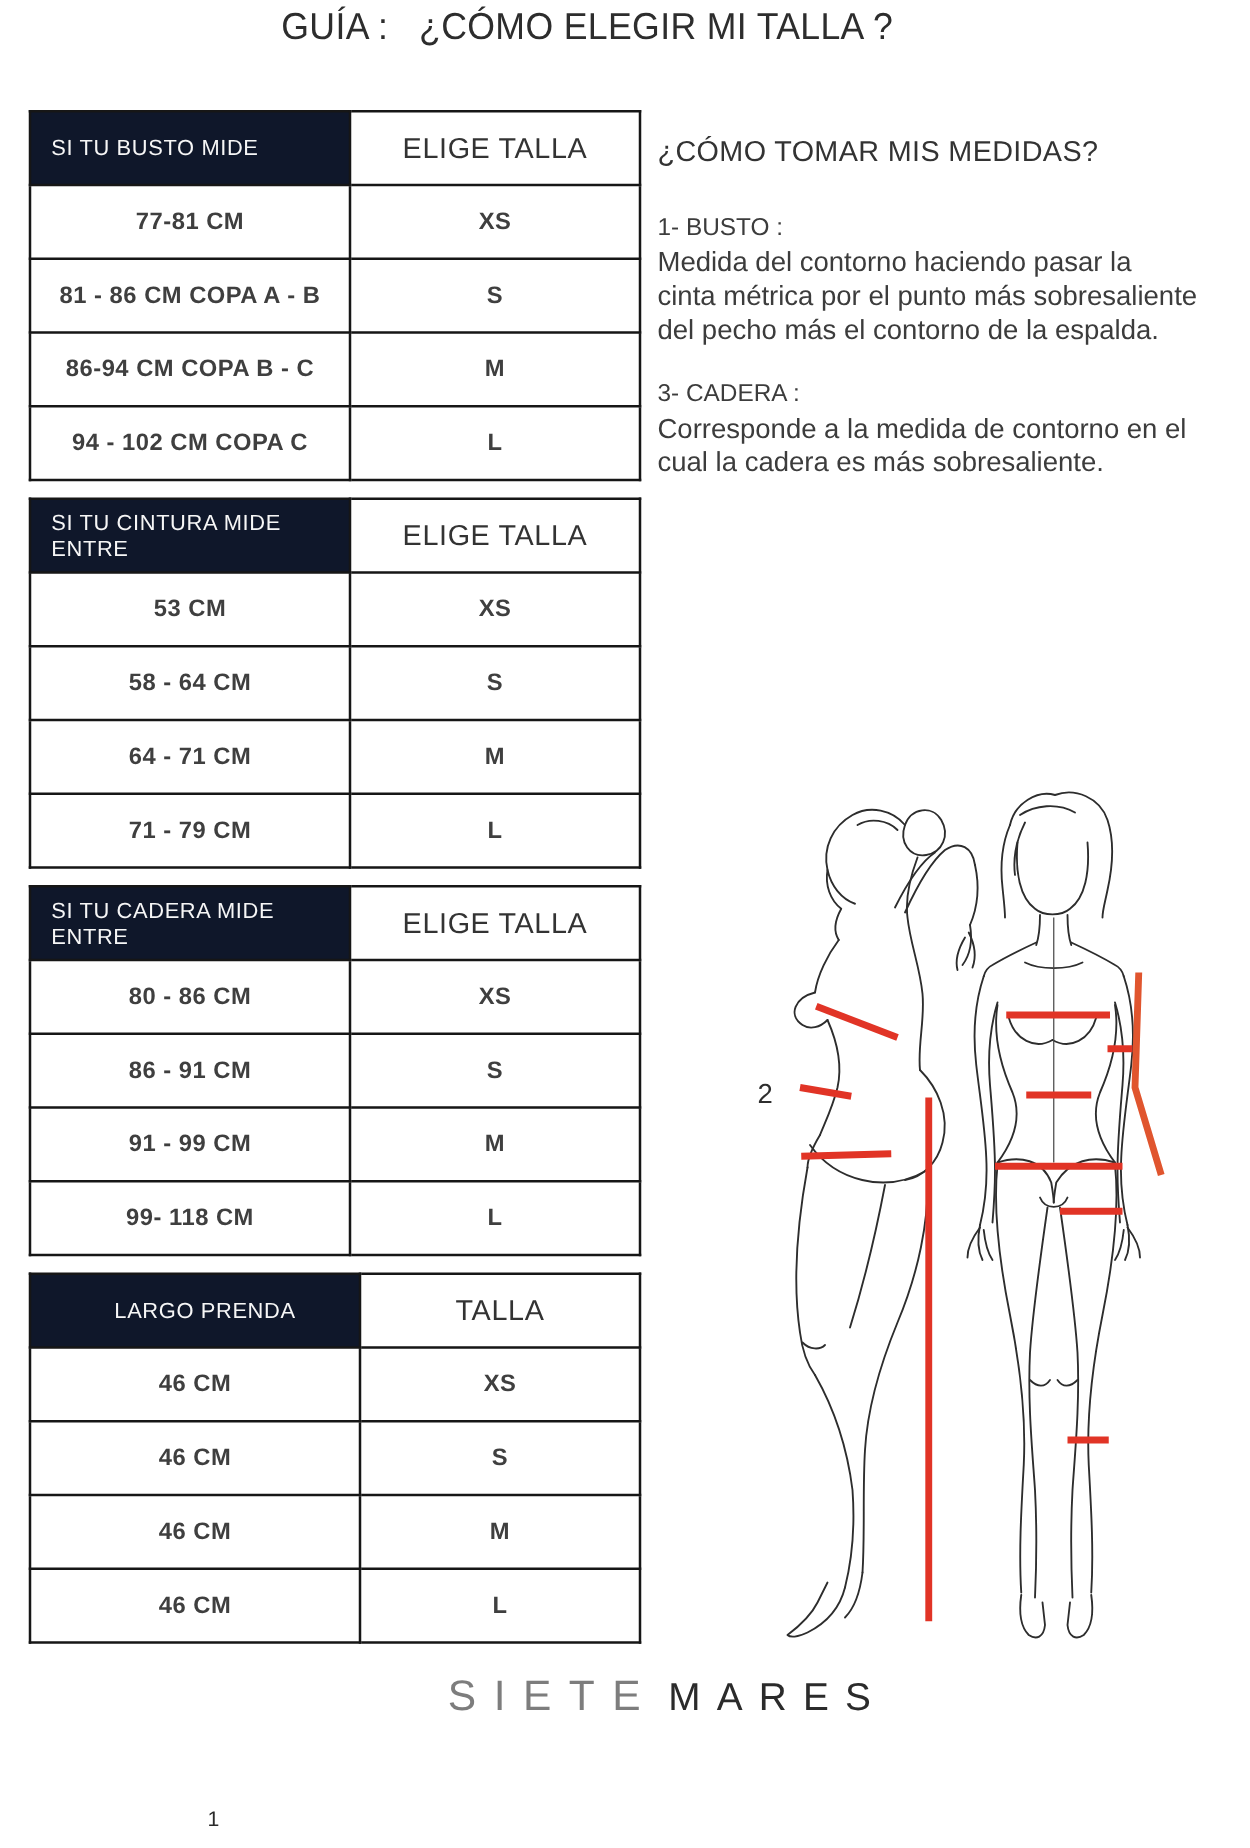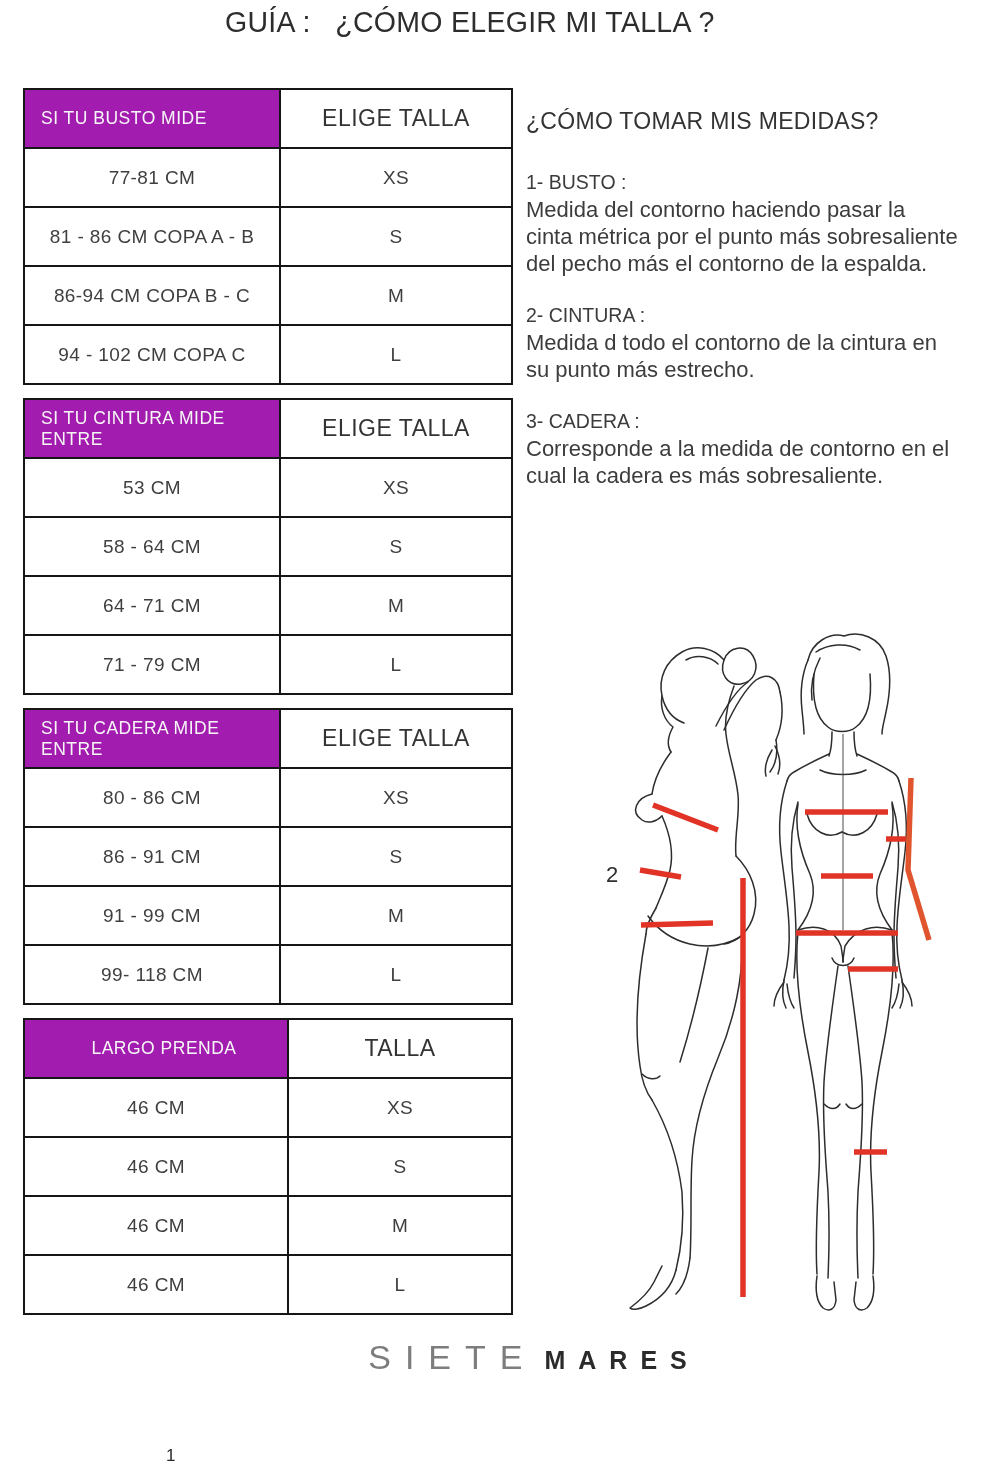--- a/index.html
+++ b/index.html
@@ -6,42 +6,42 @@
   html,body { background:#ffffff; }
   body { font-family:"Liberation Sans", sans-serif; color:#3a3a3a; }
   .page { position:relative; width:964px; height:1478px; background:#fff; overflow:hidden; margin:0 auto; }
 
   .title { position:absolute; left:207px; top:5px; font-size:30px; font-weight:400;
            color:#2d2d2d; white-space:pre; letter-spacing:0.3px; transform:scaleX(0.95); transform-origin:left top; }
 
   .tables-col { position:absolute; left:5px; top:88px; width:488px; }
   table.size-table { border-collapse:collapse; width:488px; table-layout:fixed; margin-bottom:13px; }
   table.size-table th, table.size-table td { border:2px solid #161616; height:59px; vertical-align:middle; }
-  th.hdr-dark { background:#a21caf; color:#f6f6f6; font-weight:400; font-size:17.5px;
+  th.hdr-dark { background:#0f172a; color:#f6f6f6; font-weight:400; font-size:17.5px;
                 text-align:left; padding-left:16px; letter-spacing:0.5px; }
   th.hdr-dark.center { text-align:center; padding-left:16px; }
   th.hdr-light { background:#fff; color:#333; font-weight:400; font-size:23px; text-align:center; letter-spacing:0.5px; }
-  td.cell { text-align:center; font-size:19px; color:#3f3f3f; letter-spacing:0.4px; }
+  td.cell { text-align:center; font-size:19px; color:#3f3f3f; letter-spacing:0.4px;font-weight:bold; }
   .col-a { width:256px; } .col-b { width:232px; }
   .t4 .col-a { width:264px; } .t4 .col-b { width:224px; }
 
   .instructions { position:absolute; left:508px; top:108px; width:470px; color:#3c3c3c; }
   .instructions h2 { font-size:23px; font-weight:400; letter-spacing:0.3px; margin:0 0 36px 0; color:#333; }
   .section-label { font-size:19.5px; font-weight:400; }
   .section-text { font-size:22px; line-height:27px; margin:2px 0 27px 0; white-space:pre-line; }
 
   .figure-wrap { position:absolute; left:558px; top:630px; width:442px; height:710px; }
   .sketch { stroke:#2d2d2d; stroke-width:1.5; fill:none; stroke-linecap:round; stroke-linejoin:round; }
   .sketch-thin { stroke:#4a4a4a; stroke-width:1; fill:none; }
   .measure { stroke-width:5.5; stroke-linecap:butt; fill:none; }
   .fig-label { font-family:"Liberation Sans", sans-serif; font-size:22px; fill:#2e2e2e; }
 
   .brand { position:absolute; left:36px; top:1338px; width:960px; text-align:center; white-space:nowrap; }
   .brand-light { font-size:34px; font-weight:400; color:#7d7d7d; letter-spacing:14px; }
-  .brand-bold { font-size:25px; font-weight:700; color:#2b2b2b; letter-spacing:13px; margin-left:8px; }
+  .brand-bold { font-size:31px; font-weight:400; color:#2b2b2b; letter-spacing:13px; margin-left:8px; }
 
   .page-number { position:absolute; left:148px; top:1446px; font-size:17px; color:#2a2a2a; }
 </style>
 </head>
 <body>
 
 <div class="page">
 
   <div class="title">GUÍA :   ¿CÓMO ELEGIR MI TALLA ?</div>
 
@@ -167,25 +167,20 @@
   <div class="instructions">
     <h2>¿CÓMO TOMAR MIS MEDIDAS?</h2>
 
     <div>
       <div class="section-label">1- BUSTO :</div>
       <div class="section-text">Medida del contorno haciendo pasar la
 cinta métrica por el punto más sobresaliente
 del pecho más  el contorno de la espalda.</div>
     </div>
 
-    <div>
-      <div class="section-label">2- CINTURA :</div>
-      <div class="section-text">Medida d todo el contorno de la cintura en
-su punto más estrecho.</div>
-    </div>
 
     <div>
       <div class="section-label">3- CADERA :</div>
       <div class="section-text">Corresponde a la medida de contorno en el
 cual la cadera es más sobresaliente.</div>
     </div>
   </div>
 
   <div class="figure-wrap">
     <svg width="442" height="710" viewBox="0 0 442 710" xmlns="http://www.w3.org/2000/svg">

